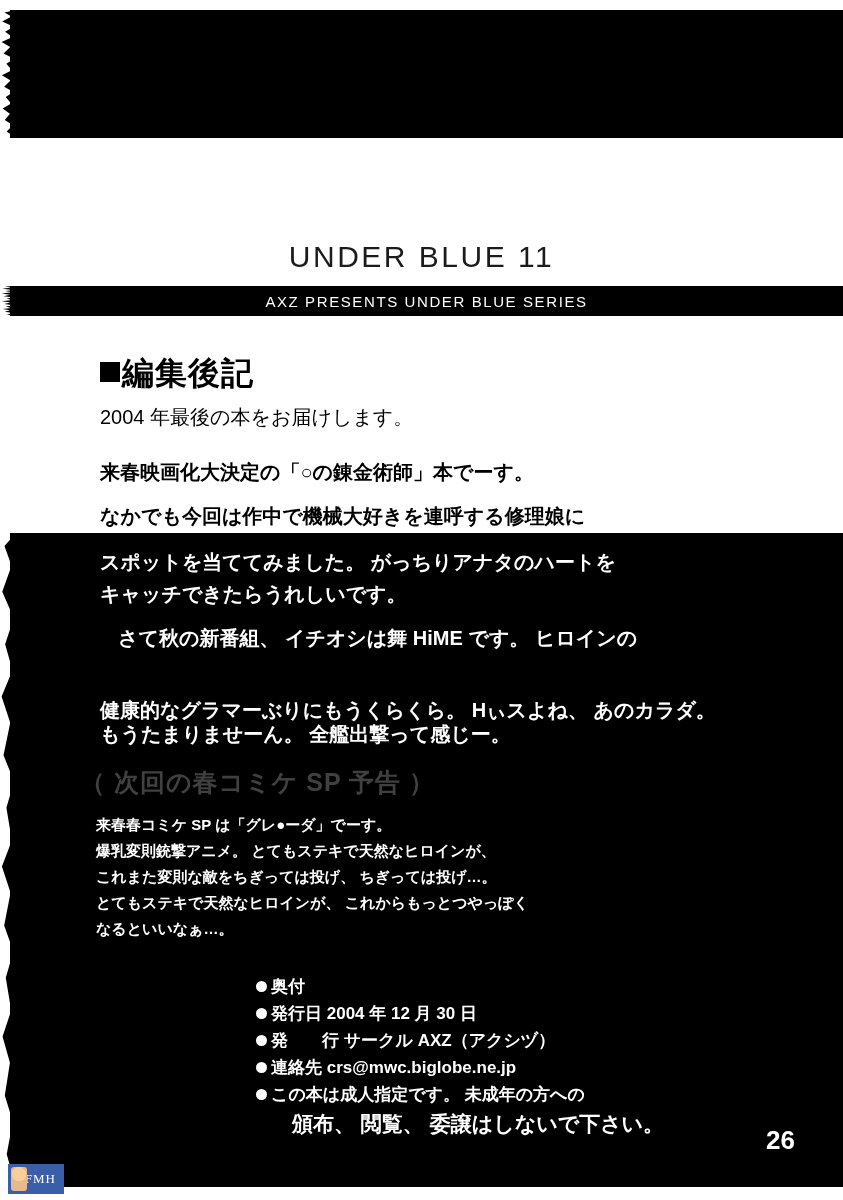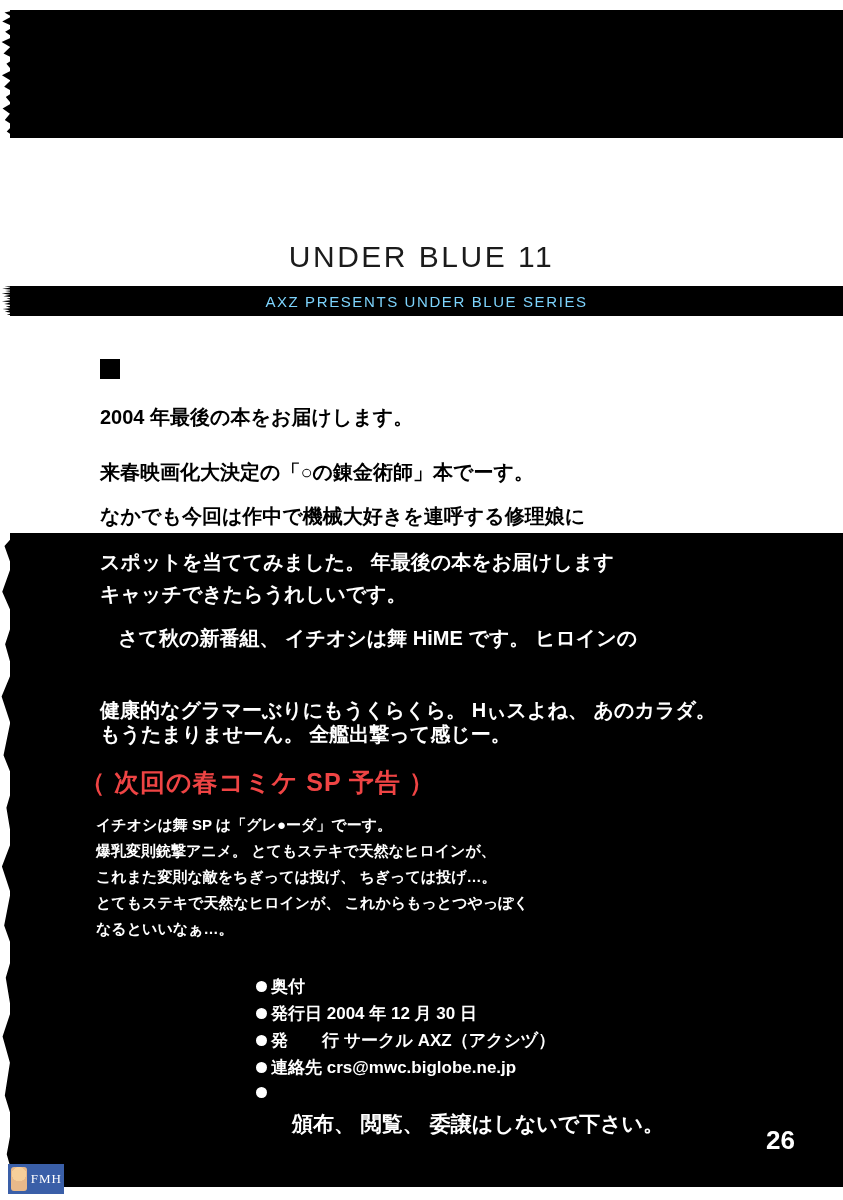--- a/index.html
+++ b/index.html
@@ -72,21 +72,21 @@
     height: 30px;
     background: #000000;
     color: #ffffff;
     display: flex;
     align-items: center;
     justify-content: center;
   }
   .subtitle-text {
     font-size: 15px;
     letter-spacing: 1.6px;
-    color: #7dd3fc;
+    color: #ffffff;
   }
 
   
   .section-heading {
     position: absolute;
     left: 100px;
     top: 352px;
     font-size: 32px;
     font-weight: bold;
     letter-spacing: 1px;
@@ -98,21 +98,21 @@
     background: #000;
     margin-right: 2px;
     vertical-align: 2px;
   }
 
   .lead-line {
     position: absolute;
     left: 100px;
     top: 404px;
     font-size: 20px;
-    font-weight: bold;
+    font-weight: normal;
   }
 
   
   .body-wrap {
     position: absolute;
     left: 0;
     top: 448px;
     width: 843px;
   }
   .body-line {
@@ -137,21 +137,21 @@
 
   .on-black { color: #ffffff; }
 
   
   .next-head {
     position: absolute;
     left: 80px;
     top: 766px;
     font-size: 25px;
     font-weight: bold;
-    color: #ef4444;
+    color: #404040;
     letter-spacing: 1px;
     text-align: right;
   }
   .next-body {
     position: absolute;
     left: 96px;
     font-size: 15px;
     font-weight: bold;
     color: #ffffff;
     white-space: nowrap;
@@ -197,21 +197,21 @@
     position: absolute;
     left: 8px;
     bottom: 6px;
     width: 56px;
     height: 30px;
     background: #3a5fa8;
     display: flex;
     align-items: center;
     justify-content: flex-end;
     box-sizing: border-box;
-    padding-right: 2px;
+    padding-right: 8px;
   }
   .logo-mark {
     position: absolute;
     left: 3px;
     top: 3px;
     width: 16px;
     height: 24px;
     background:
       radial-gradient(circle at 50% 30%, #f6cf9a 0 38%, rgba(0,0,0,0) 39%),
       linear-gradient(180deg, #e8b98a 0 100%);
@@ -243,58 +243,58 @@
 
   <div class="title-wrap">
     <div class="main-title">UNDER BLUE 11</div>
   </div>
   <div class="subtitle-band">
     <span class="subtitle-text">AXZ PRESENTS UNDER BLUE SERIES</span>
   </div>
   <div class="ragged-left" style="top:286px;height:30px;"></div>
 
   <div class="section-heading">
-    <span class="sq-bullet"></span>
+    <span class="sq-bullet"></span><span>編集後記</span>
   </div>
   <div class="lead-line">2004 年最後の本をお届けします。</div>
 
   <div class="black-panel"></div>
   <div class="ragged-left" style="top:533px;height:654px;"></div>
 
   <div class="body-wrap">
     <div class="body-line" style="top:14px;">来春映画化大決定の「○の錬金術師」本でーす。</div>
     <div class="body-line" style="top:58px;">なかでも今回は作中で機械大好きを連呼する修理娘に</div>
-    <div class="body-line on-black" style="top:104px;">スポットを当ててみました。 年最後の本をお届けします</div>
+    <div class="body-line on-black" style="top:104px;">スポットを当ててみました。 がっちりアナタのハートを</div>
     <div class="body-line on-black" style="top:136px;">キャッチできたらうれしいです。</div>
     <div class="body-line on-black indent" style="top:180px;">さて秋の新番組、 イチオシは舞 HiME です。 ヒロインの</div>
     <div class="body-line on-black" style="top:220px;margin-top:32px;">健康的なグラマーぶりにもうくらくら。 Hぃスよね、 あのカラダ。</div>
     <div class="body-line on-black" style="top:276px;">もうたまりませーん。 全艦出撃って感じー。</div>
   </div>
 
   <div class="next-head">（ 次回の春コミケ SP 予告 ）</div>
-  <div class="next-body" style="top:816px;">イチオシは舞 SP は「グレ●ーダ」でーす。</div>
+  <div class="next-body" style="top:816px;">来春春コミケ SP は「グレ●ーダ」でーす。</div>
   <div class="next-body" style="top:842px;">爆乳変則銃撃アニメ。 とてもステキで天然なヒロインが、</div>
   <div class="next-body" style="top:868px;">これまた変則な敵をちぎっては投げ、 ちぎっては投げ…。</div>
   <div class="next-body" style="top:894px;">とてもステキで天然なヒロインが、 これからもっとつやっぽく</div>
   <div class="next-body" style="top:920px;">なるといいなぁ…。</div>
 
   <div class="colophon" style="top:975px;">
     <span class="dot"></span><span>奥付</span>
   </div>
   <div class="colophon" style="top:1002px;">
     <span class="dot"></span><span>発行日 2004 年 12 月 30 日</span>
   </div>
   <div class="colophon" style="top:1029px;">
     <span class="dot"></span><span>発　　行 サークル AXZ（アクシヅ）</span>
   </div>
   <div class="colophon" style="top:1056px;">
     <span class="dot"></span><span>連絡先 crs@mwc.biglobe.ne.jp</span>
   </div>
   <div class="colophon" style="top:1083px;">
-    <span class="dot"></span>
+    <span class="dot"></span><span>この本は成人指定です。 未成年の方への</span>
   </div>
   <div class="colophon-sub" style="top:1110px;">頒布、 閲覧、 委譲はしないで下さい。</div>
 
   <div class="page-number">26</div>
 
   <div class="bottom-white"></div>
   <div class="logo">
     <span class="logo-mark"></span>
     <span class="logo-text">FMH</span>
   </div>

